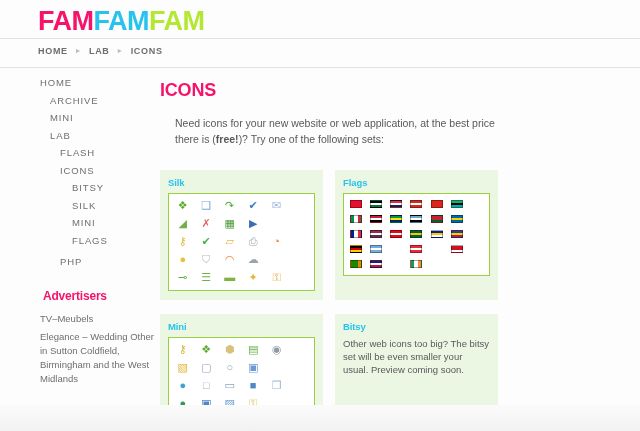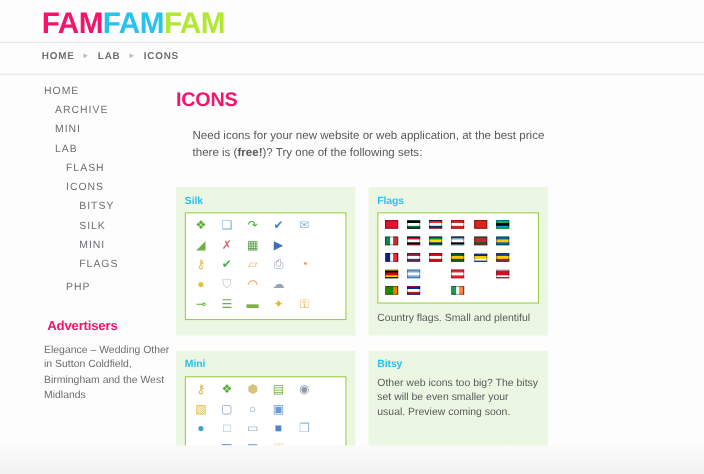--- a/index.html
+++ b/index.html
@@ -119,20 +119,21 @@
           <li class="lvl2">FLASH</li>
           <li class="lvl2">ICONS</li>
           <li class="lvl3">BITSY</li>
           <li class="lvl3">SILK</li>
           <li class="lvl3">MINI</li>
           <li class="lvl3">FLAGS</li>
           <li class="lvl2 gap">PHP</li>
         </ul>
       <div class="adv-title">Advertisers</div>
       <ul class="adv-list" id="adv-list">
+          <li>TV–Meubels</li>
           <li>Elegance – Wedding Other in Sutton Coldfield, Birmingham and the West Midlands</li>
         </ul>
     </div>
 
     <div class="content">
       <h1 class="page-title">ICONS</h1>
       <p class="intro">
         <span>Need icons for your new website or web application, at the best price there is (</span><b>free!</b><span>)? Try one of the following sets:</span>
       </p>
       <div class="cards" id="cards">
@@ -303,21 +304,20 @@
                 </div>
                 <div class="icell"></div>
                 <div class="icell">
                   <span class="flagico" style="width: 12px; height: 8px; background: linear-gradient(to right, rgb(22, 155, 98) 0px, rgb(22, 155, 98) 33%, rgb(255, 255, 255) 33%, rgb(255, 255, 255) 66%, rgb(255, 136, 62) 66%, rgb(255, 136, 62) 100%);"></span>
                 </div>
                 <div class="icell"></div>
                 <div class="icell"></div>
                 <div class="icell"></div>
               </div>
             </div>
-            <div class="card-desc">Country flags. Small and plentiful</div>
           </div>
           <div class="card">
             <div class="card-title">Mini</div>
             <div class="thumb">
               <div class="igrid mgrid">
                 <div class="icell">
                   <span class="ico" style="color: rgb(214, 178, 60); font-size: 11px; line-height: 1;">⚷</span>
                 </div>
                 <div class="icell">
                   <span class="ico" style="color: rgb(90, 171, 46); font-size: 11px; line-height: 1;">❖</span>

